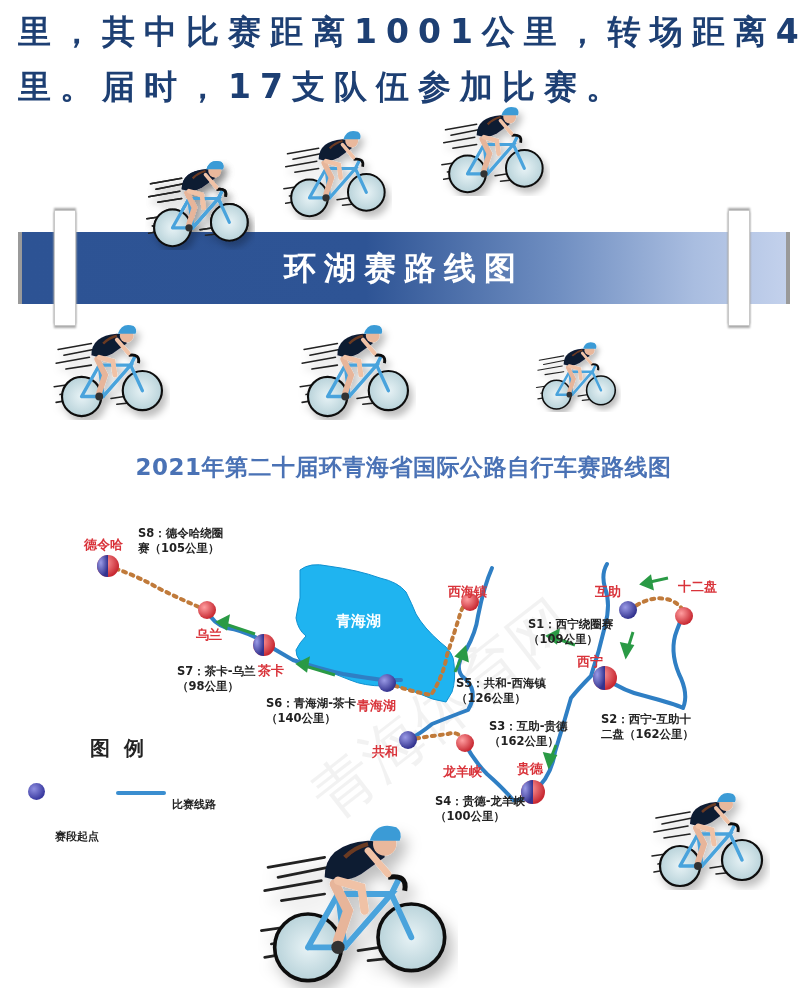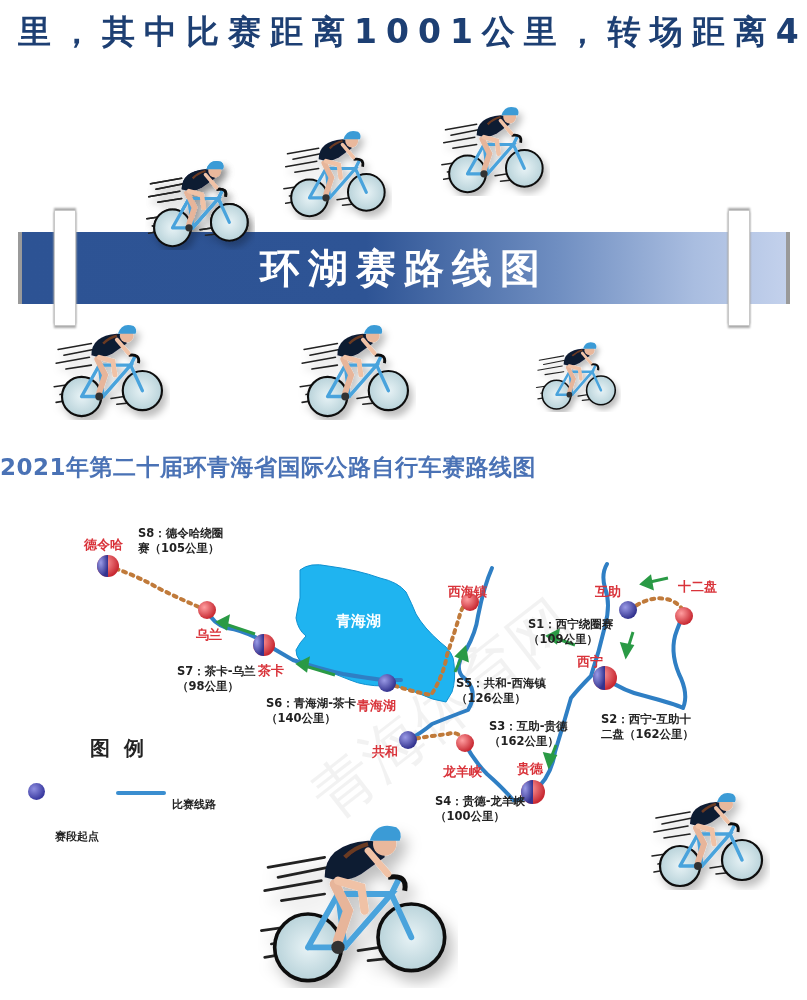--- a/index.html
+++ b/index.html
@@ -9,23 +9,23 @@
   .intro .line { white-space: nowrap; height: 55px; }
   .intro .line1 { margin-top: 4px; }
 
   .banner { position: absolute; left: 22px; top: 232px; width: 764px; height: 72px; }
   .banner .bar { position: absolute; left: 0; top: 0; width: 764px; height: 72px;
     background: linear-gradient(90deg, #2d5394 0%, #2e5495 45%, #6f8ec1 70%, #a9bde0 88%, #c3d1ec 100%);
     box-shadow: -4px 0 0 #9a9a9a, 4px 0 0 #9a9a9a; }
   .banner .post { position: absolute; top: -22px; width: 20px; height: 114px; background: #ffffff; border: 1px solid #c8c8c8; box-shadow: 0 2px 2px #aaa, 0 -2px 2px #aaa; }
   .banner .post.left { left: 32px; }
   .banner .post.right { left: 706px; }
-  .banner .title { position: absolute; left: 0; width: 764px; top: 6px; text-align: center; color: #ffffff; font-size: 40px; font-weight: bold; letter-spacing: 8px; line-height: 60px; }
-
-  .map-title { position: absolute; left: 0; width: 807px; top: 452px; color: #4a72b5; font-size: 23px; font-weight: bold; letter-spacing: 0.5px; }
+  .banner .title { position: absolute; left: 0; width: 764px; top: 6px; text-align: center; color: #ffffff; font-size: 32px; font-weight: bold; letter-spacing: 8px; line-height: 60px; }
+
+  .map-title { position: absolute; left: 0; width: 807px; top: 452px; text-align: center; color: #4a72b5; font-size: 23px; font-weight: bold; letter-spacing: 0.5px; }
 
   .cyclist { position: absolute; }
   .map { position: absolute; left: 0; top: 500px; width: 807px; height: 340px; }
   .map svg { position: absolute; left: 0; top: 0; }
 
   .lbl { position: absolute; font-size: 11.5px; line-height: 15px; color: #222; font-weight: bold; white-space: nowrap; }
   .place { position: absolute; font-size: 13px; color: #d9333a; font-weight: bold; white-space: nowrap; }
   .lake-name { position: absolute; font-size: 15px; color: #ffffff; font-weight: bold; }
 
   .legend { position: absolute; left: 20px; top: 735px; width: 270px; height: 130px; }
@@ -98,20 +98,21 @@
         <path d="M67,12 q4,-12 16,-8 q4,3 2,8z" fill="#3b9bd6"></path>
         <path d="M66,14 q-8,2 -14,8" stroke="#6b3b22" stroke-width="2.5" fill="none"></path>
         <circle cx="48" cy="76" r="4" fill="#333"></circle>
       </g>
     </symbol>
   </defs>
 </svg>
 
 <div class="intro">
   <div class="line line1">里，其中比赛距离1001公里，转场距离438公</div>
+  <div class="line">里。届时，17支队伍参加比赛。</div>
 </div>
 
 <svg class="cyclist" style="left:145px;top:158px" width="110" height="92">
     <use href="#rider"></use>
   </svg>
 <svg class="cyclist" style="left:282px;top:128px" width="110" height="92">
     <use href="#rider"></use>
   </svg>
 <svg class="cyclist" style="left:440px;top:104px" width="110" height="92">
     <use href="#rider"></use>

